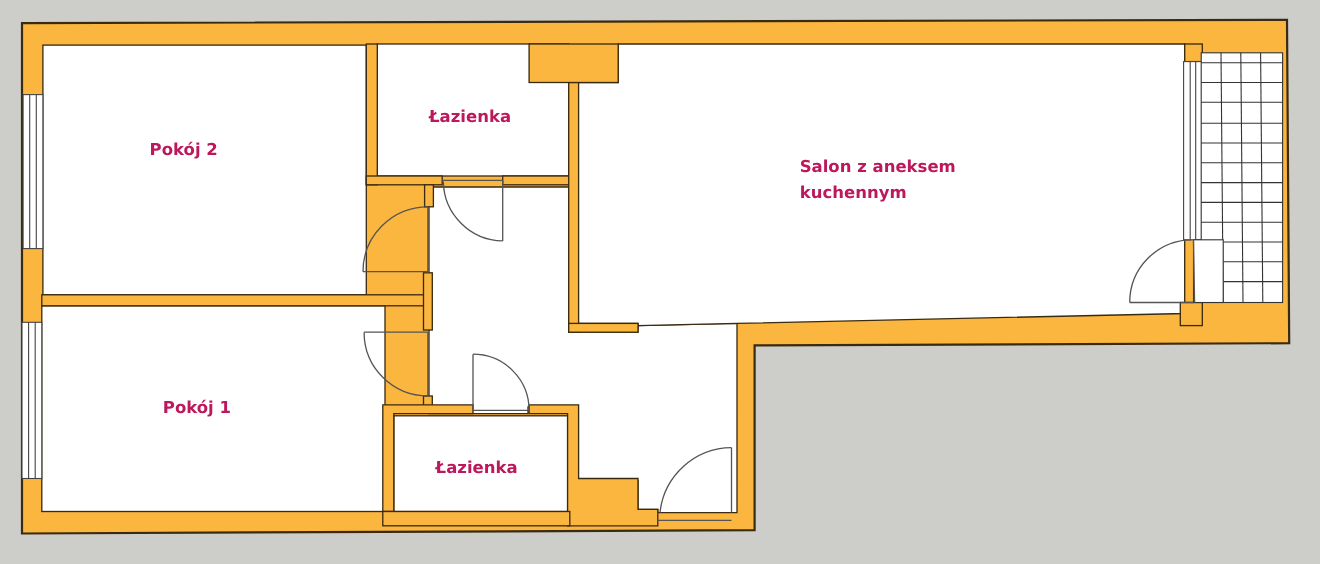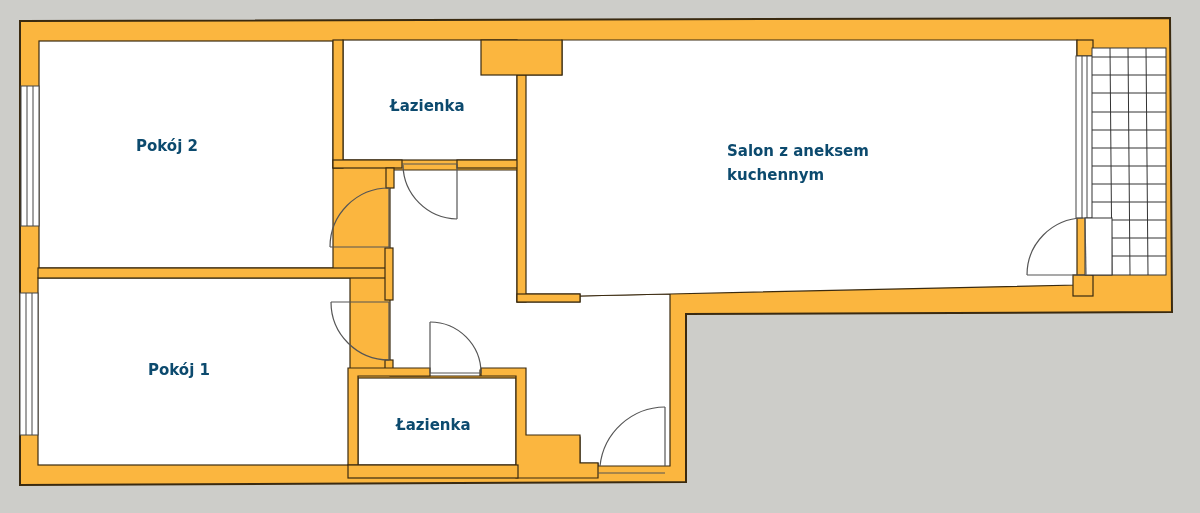--- a/index.html
+++ b/index.html
@@ -1,18 +1,18 @@
 <!DOCTYPE html>
 <html><head>
   <meta charset="utf-8">
   <style>
     html, body { margin: 0; padding: 0; }
     body { width: 1200px; height: 513px; background: #cdcdc9; overflow: hidden; position: relative; font-family: "DejaVu Sans", sans-serif; }
     #plan { position: absolute; left: 0; top: 0; }
-    .room-label { position: absolute; font-family: "DejaVu Sans", sans-serif; font-weight: bold; font-size: 15px; color: #0c4a6e; line-height: 24px; white-space: pre; }
+    .room-label { position: absolute; font-family: "DejaVu Sans", sans-serif; font-weight: bold; font-size: 15px; color: #be185d; line-height: 24px; white-space: pre; }
   </style>
 </head>
 <body>
 
 <svg id="plan" width="1200" height="513" viewBox="0 0 1200 513" xmlns="http://www.w3.org/2000/svg">
 
   <path d="M20,21 L1170,18 L1172,312 L686,314 L686,482 L20,485 Z" fill="#fbb63f" stroke="#3a2a10" stroke-width="2"></path>
 
   <g fill="#ffffff" stroke="#3a2a10" stroke-width="1.2">
     <rect x="39" y="41" width="294" height="227"></rect>
@@ -106,18 +106,18 @@
       <path d="M665,407 A66,66 0 0 0 600,466"></path>
     </g>
     <g>
       <line x1="1085" y1="218" x2="1086" y2="275"></line>
       <line x1="1027" y1="275" x2="1085" y2="275"></line>
       <path d="M1083,218 A57,57 0 0 0 1027,275"></path>
     </g>
   </g>
 </svg>
 
-<div class="room-label" style="left:136px; top:134px;">Pokój 2</div>
+<div class="room-label" style="left:136px; top:124px;">Pokój 2</div>
 <div class="room-label" style="left:390px; top:94px;">Łazienka</div>
 <div class="room-label" style="left:727px; top:139px;">Salon z aneksem
 kuchennym</div>
 <div class="room-label" style="left:148px; top:358px;">Pokój 1</div>
 <div class="room-label" style="left:396px; top:413px;">Łazienka</div>
 
 </body></html>

